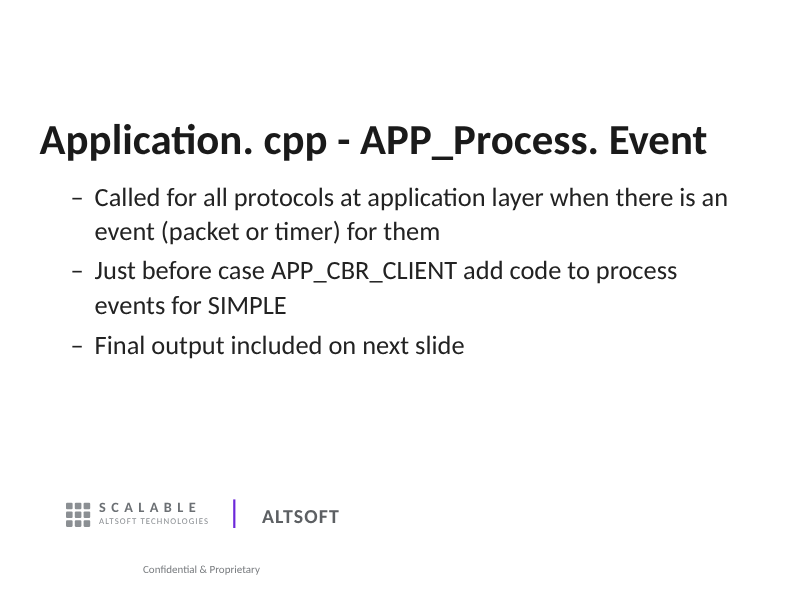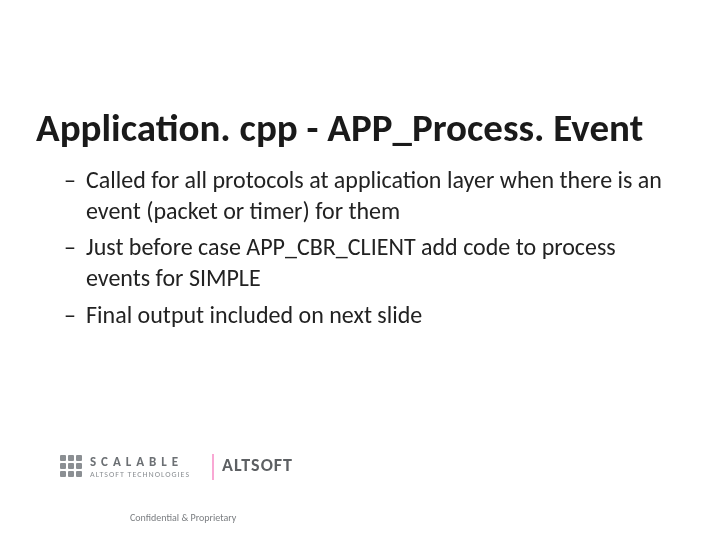--- a/index.html
+++ b/index.html
@@ -74,21 +74,21 @@
     position: absolute;
     left: 0; right: 0; bottom: 14px;
     height: 72px;
   }
   .logos {
     display: flex;
     align-items: center;
     gap: 22px;
     padding-left: 60px;
   }
-  .logo { display: flex; align-items: flex-start; gap: 8px; color: #777; }
+  .logo { display: flex; align-items: flex-end; gap: 8px; color: #777; }
   .logo .txt { font-size: 12px; letter-spacing: 1px; line-height: 1.1; }
   .logo.scalable .dots {
     display: grid; grid-template-columns: repeat(3, 6px); grid-template-rows: repeat(3, 6px);
     gap: 2px;
   }
   .logo.scalable .dots span { width: 6px; height: 6px; background: #8b8f93; border-radius: 1px; }
   .logo.scalable .txt .l1 { font-weight: 700; font-size: 13px; color: #6c7074; }
   .logo.scalable .txt .l2 { font-size: 8px; color: #8b8f93; }
 
   .logo.exata .word { font-size: 22px; font-weight: 700; }
@@ -96,21 +96,21 @@
   .logo.exata .gray { color: #4e5154; }
   .logo.exata .swirl {
     width: 20px; height: 20px; border: 2px solid #b2201e; border-left-color: transparent; border-radius: 50%;
     transform: rotate(20deg);
   }
 
   .logo.qualnet .word { font-size: 24px; font-weight: 800; font-style: italic; color: #6a6d70; }
   .logo.qualnet .word .q { color: #3c7a3a; }
   .logo.qualnet .reg { font-size: 10px; vertical-align: top; color: #6a6d70; }
 
-  .logo.altsoft { border-left: 2px solid #f9a8d4; padding-left: 8px; height: 26px; }
+  .logo.altsoft { border-left: 2px solid #6d28d9; padding-left: 24px; height: 26px; }
   .logo.altsoft .word { font-size: 18px; font-weight: 700; color: #5d6063; letter-spacing: 1px; }
 
   .confidential {
     position: absolute;
     left: 94px; bottom: 2px;
     font-size: 10px; color: #7a7d80; margin-left: 36px;
   }
 </style>
 </head>
 <body>

